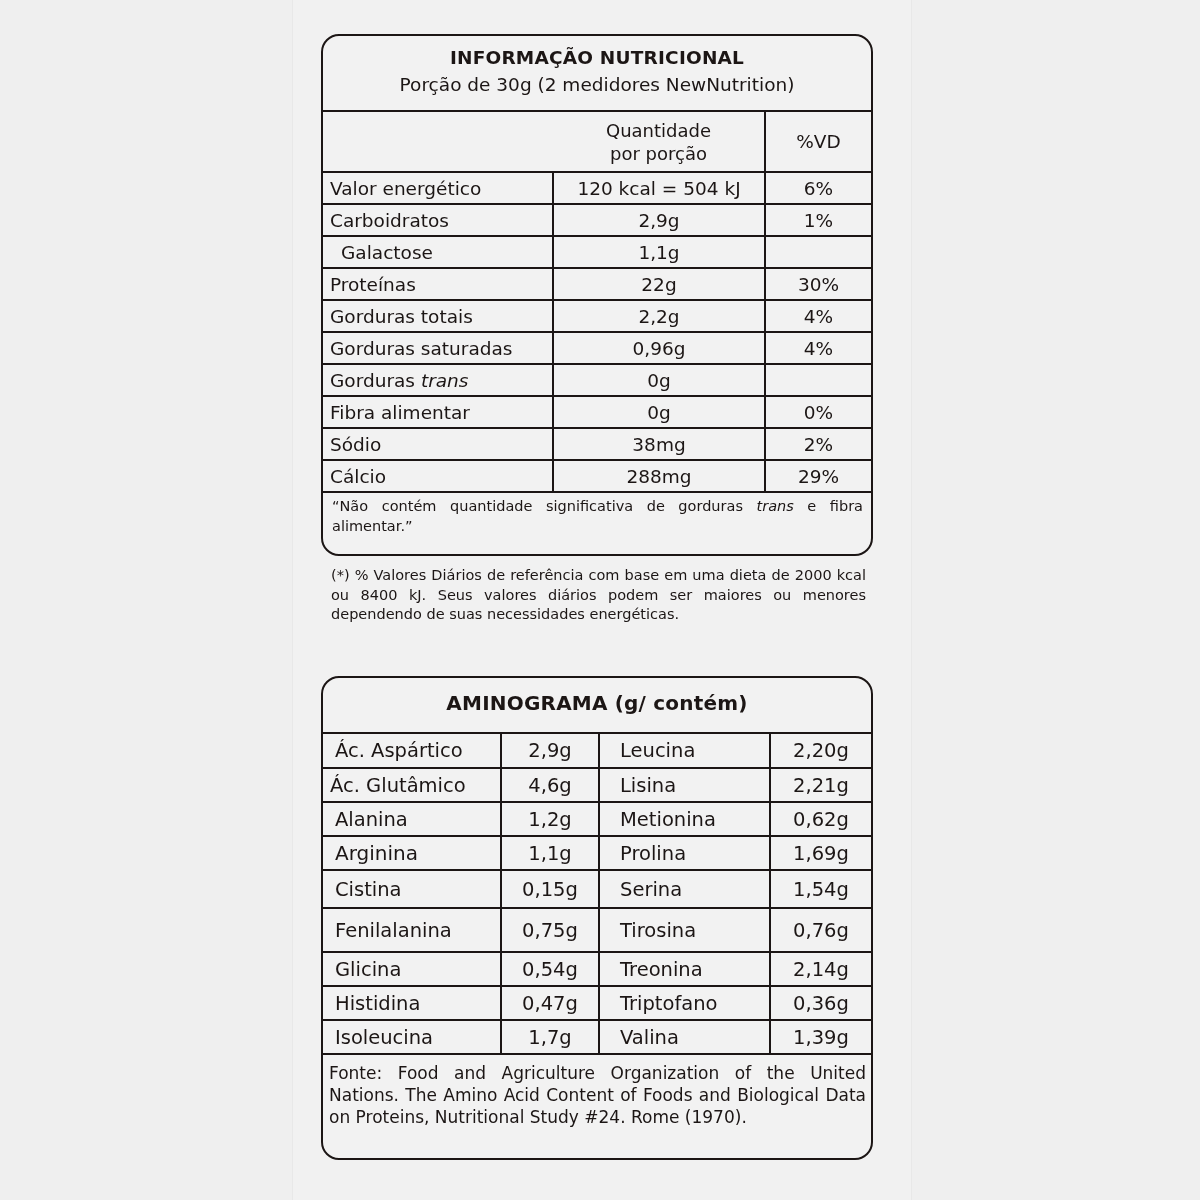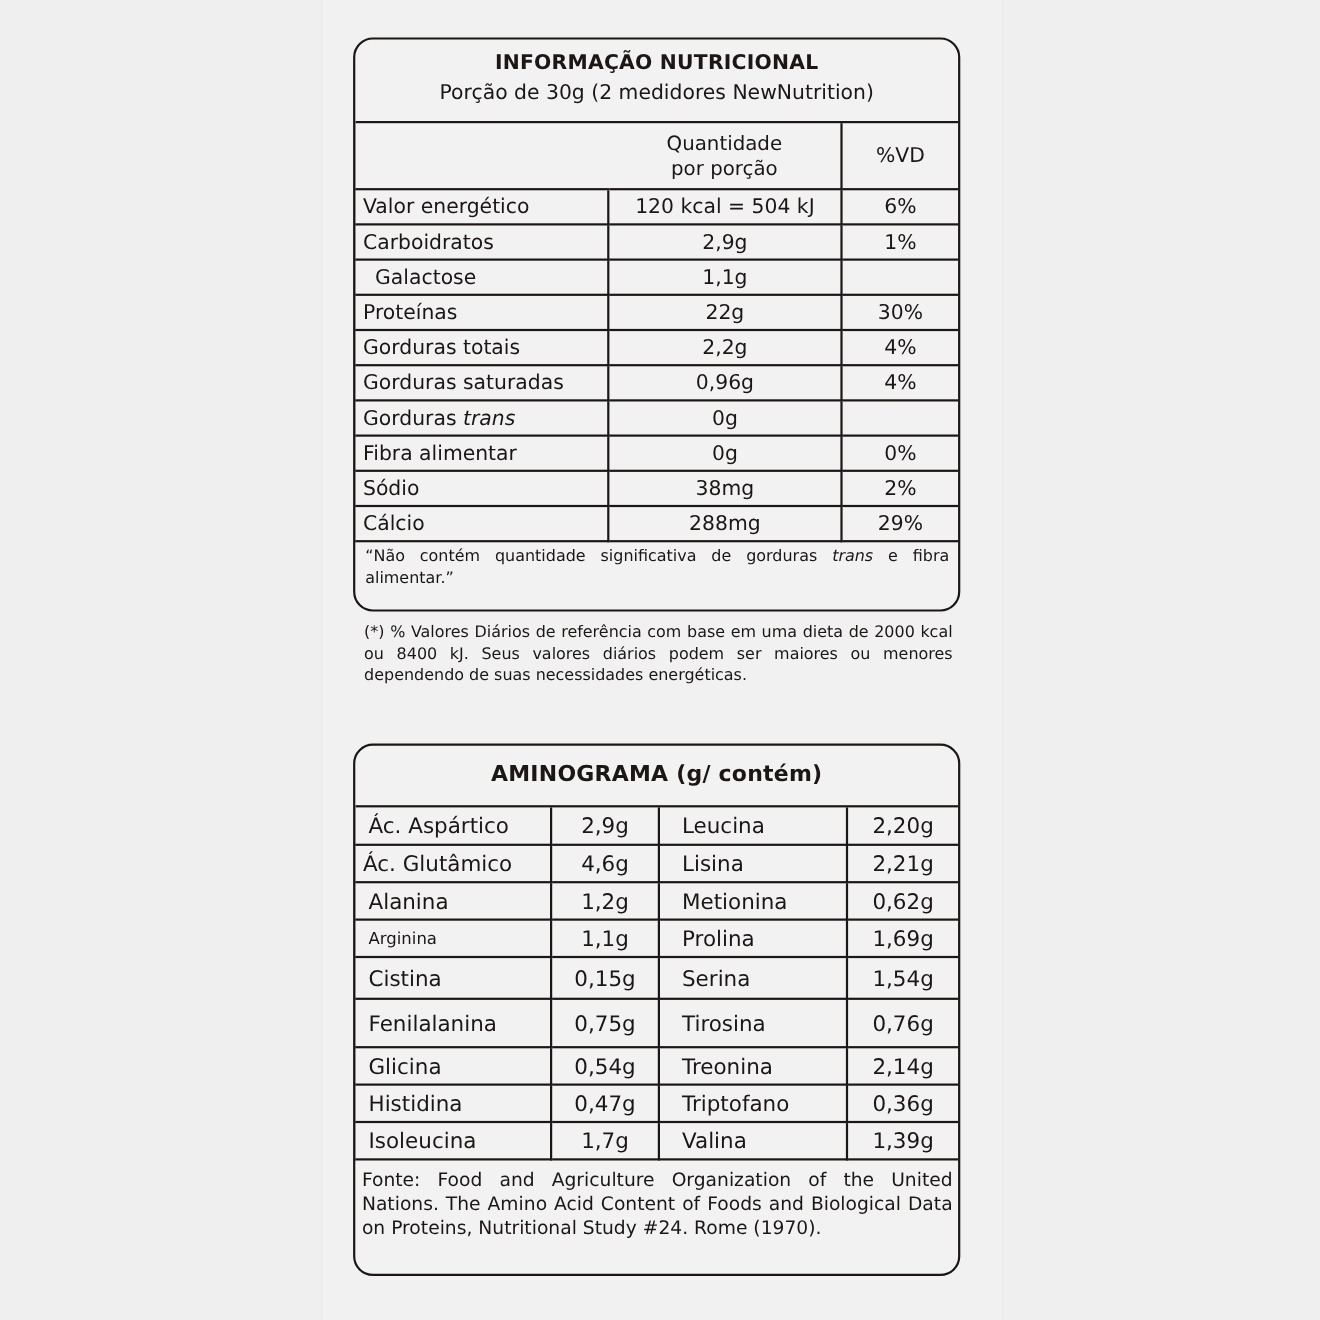--- a/index.html
+++ b/index.html
@@ -141,21 +141,21 @@
           <td style="padding-left: 20px; font-size: 19.5px;">Lisina</td>
           <td class="c" style="font-size: 19.5px;">2,21g</td>
         </tr>
         <tr style="height: 34px;">
           <td style="padding-left: 12px; font-size: 19.5px;">Alanina</td>
           <td class="c" style="font-size: 19.5px; margin-top: 13px;">1,2g</td>
           <td style="padding-left: 20px; font-size: 19.5px;">Metionina</td>
           <td class="c" style="font-size: 19.5px;">0,62g</td>
         </tr>
         <tr style="height: 34px;">
-          <td style="padding-left: 12px; font-size: 15px;">Arginina</td>
+          <td style="padding-left: 12px; font-size: 20px;">Arginina</td>
           <td class="c" style="font-size: 19.5px;">1,1g</td>
           <td style="padding-left: 20px; font-size: 19.5px;">Prolina</td>
           <td class="c" style="font-size: 19.5px;">1,69g</td>
         </tr>
         <tr style="height: 38px; margin-top: 16px;">
           <td style="padding-left: 12px; font-size: 19.5px;">Cistina</td>
           <td class="c" style="font-size: 19.5px;">0,15g</td>
           <td style="padding-left: 20px; font-size: 19.5px;">Serina</td>
           <td class="c" style="font-size: 19.5px;">1,54g</td>
         </tr>

